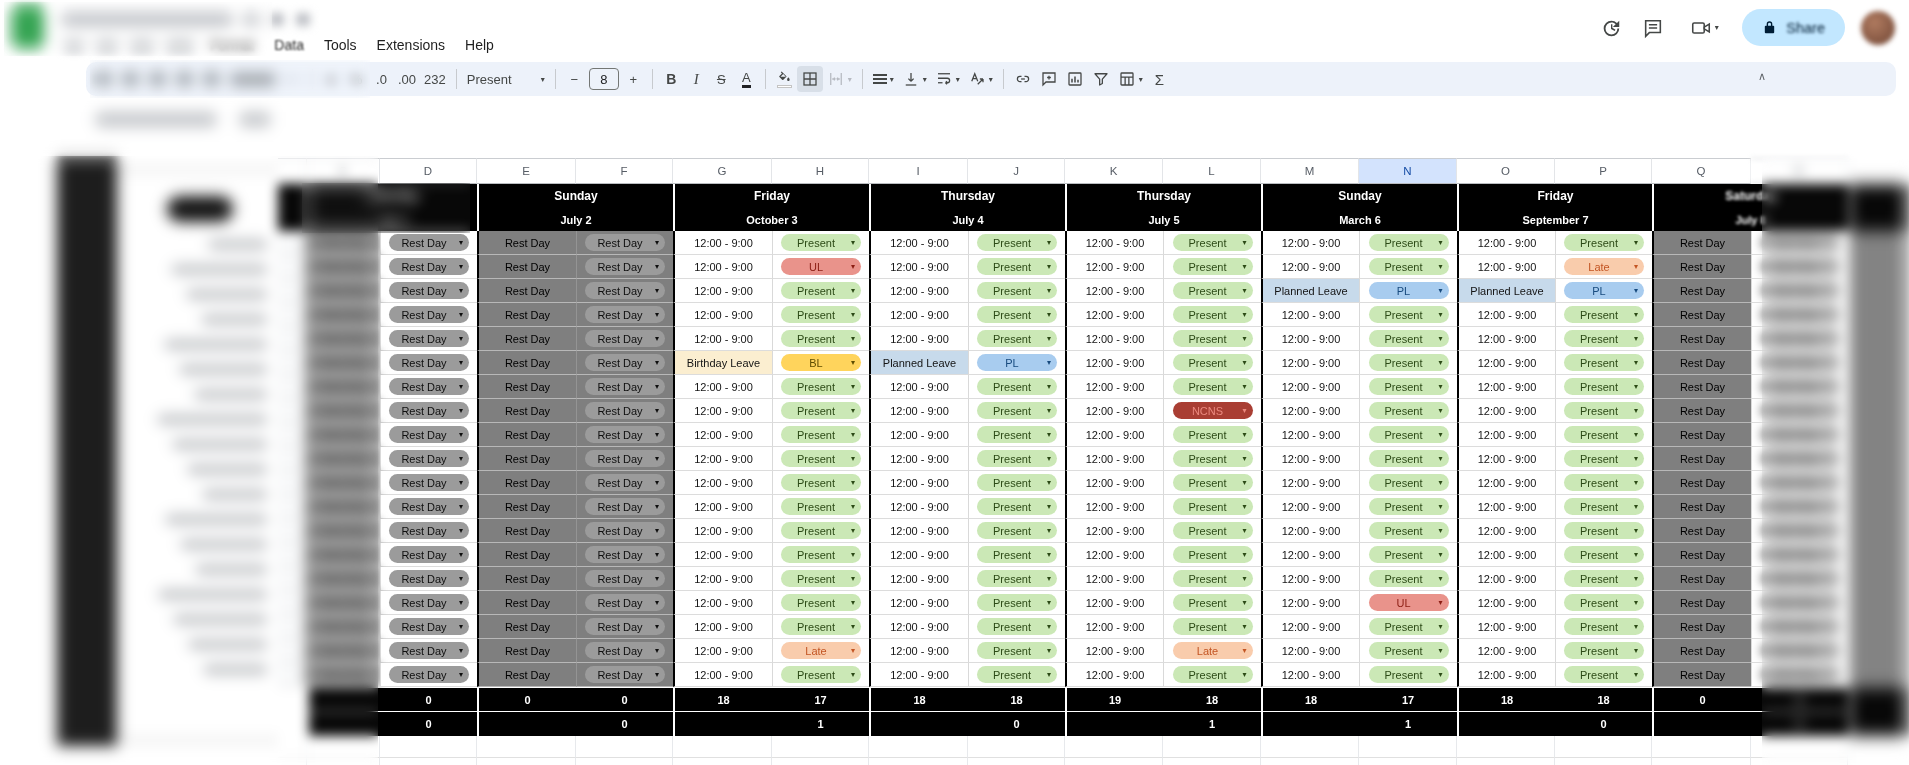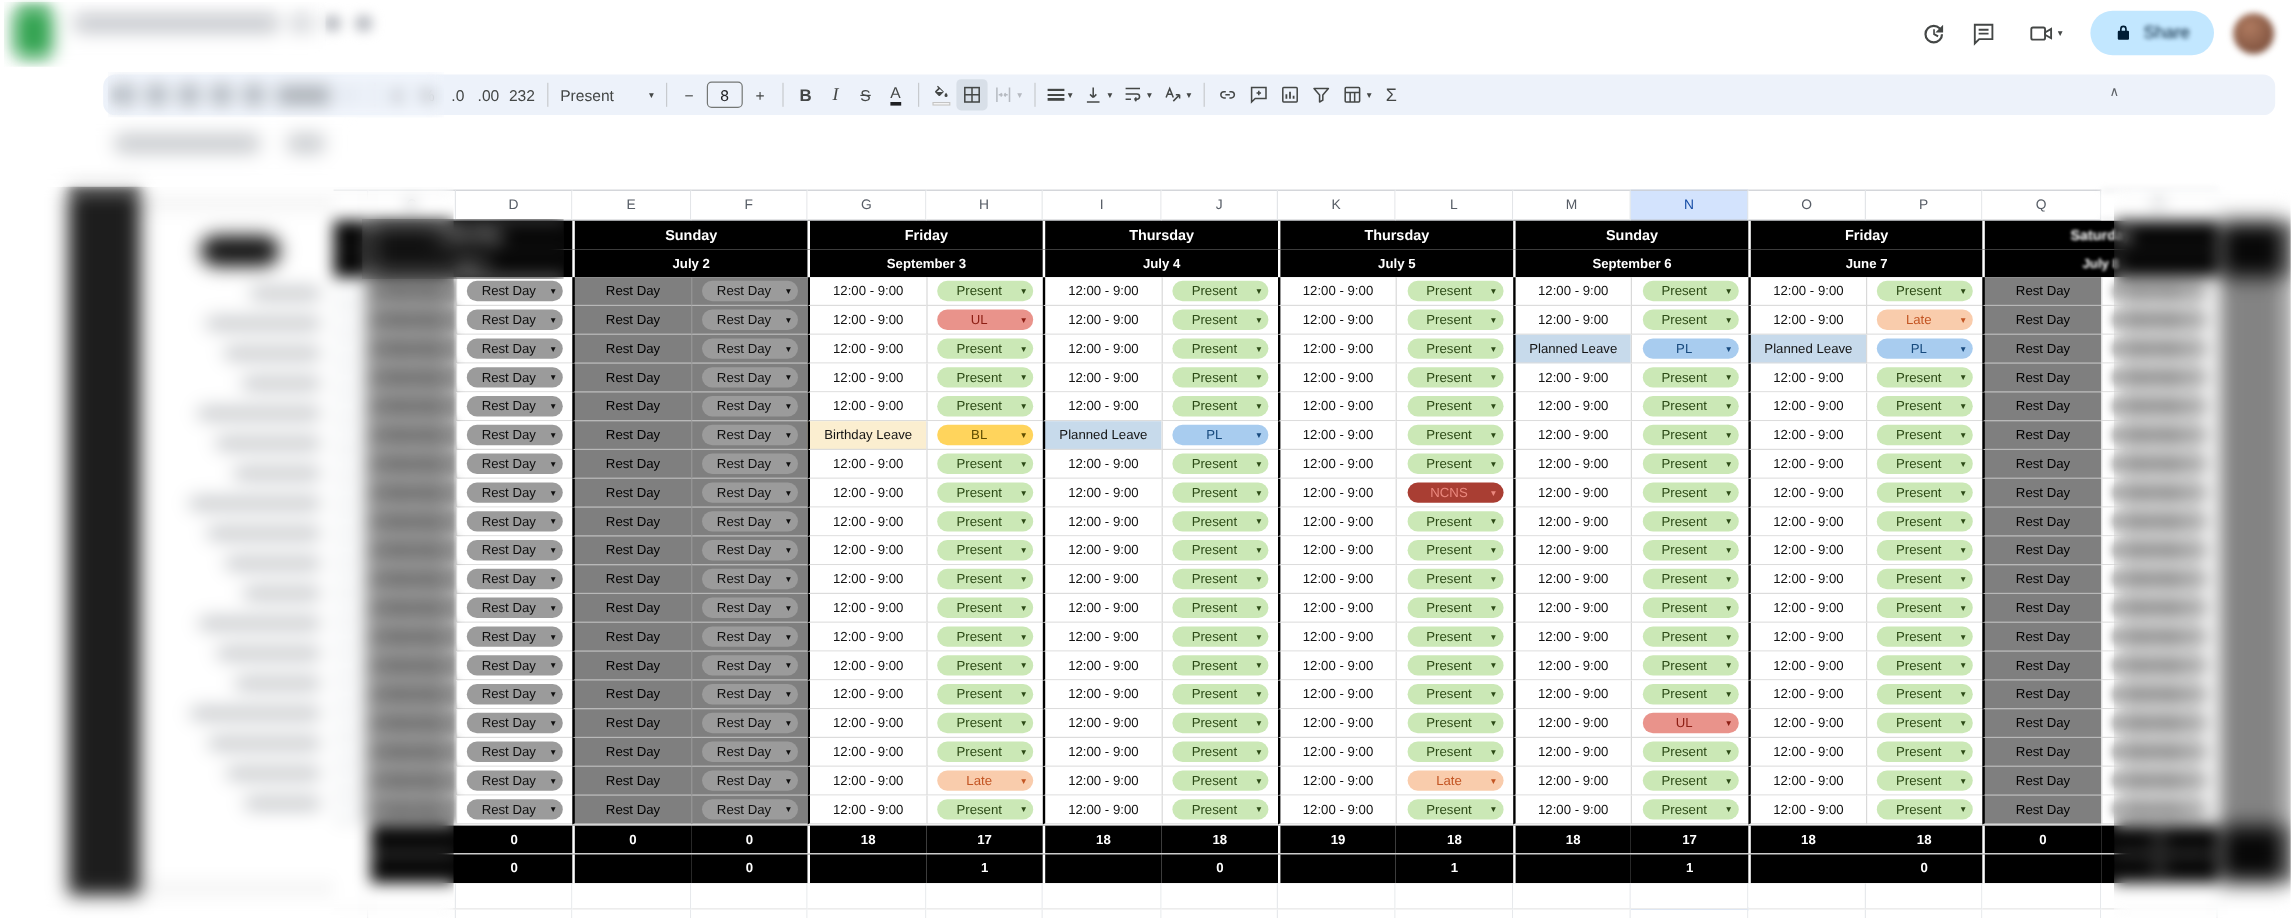--- a/index.html
+++ b/index.html
@@ -90,20 +90,31 @@
 
 <div id="app">
 
   <div class="topbar">
     <div class="logo"></div>
     <div class="titleblobs">
       <span class="tblob" style="width:170px"></span>
       <span class="tblob" style="width:14px"></span>
       <span class="tblob" style="width:14px"></span>
       <span class="tblob" style="width:14px"></span>
+    </div>
+    <div class="menubar">
+      <span class="mblob" style="width:20px"></span>
+      <span class="mblob" style="width:22px"></span>
+      <span class="mblob" style="width:24px"></span>
+      <span class="mblob" style="width:28px"></span>
+      <span class="menuitem fb2">Format</span>
+      <span class="menuitem fb1">Data</span>
+      <span class="menuitem">Tools</span>
+      <span class="menuitem">Extensions</span>
+      <span class="menuitem">Help</span>
     </div>
     <div class="tbr">
       <span class="iconbtn">
         <svg width="22" height="22" viewBox="0 0 24 24">
             <path fill="#444746" d="M12.5 4a8.5 8.5 0 1 0 8.5 8.5h-2a6.5 6.5 0 1 1-6.5-6.5c1.8 0 3.42.73 4.6 1.9L14 11h7V4l-2.5 2.5A8.47 8.47 0 0 0 12.5 4z"></path>
             <path fill="#444746" d="M12 8v5l4 2.3.9-1.5-3.4-2V8z"></path>
           </svg>
       </span>
       <span class="iconbtn">
         <svg width="22" height="22" viewBox="0 0 24 24" fill="none" stroke="#444746" stroke-width="1.7">
@@ -330,33 +341,33 @@
       </div>
       <div class="srow band daterow" style="height: 23px;">
         <div class="sc" style="width: 29px;"></div>
         <div class="sc gl" style="width: 170px;">
           <span class="fb4">July 1</span>
         </div>
         <div class="sc gl" style="width: 196px;">
           <span>July 2</span>
         </div>
         <div class="sc gl" style="width: 196px;">
-          <span>September 3</span>
+          <span>October 3</span>
         </div>
         <div class="sc gl" style="width: 196px;">
           <span>July 4</span>
         </div>
         <div class="sc gl" style="width: 196px;">
           <span>July 5</span>
         </div>
         <div class="sc gl" style="width: 196px;">
-          <span>September 6</span>
+          <span>March 6</span>
         </div>
         <div class="sc gl" style="width: 195px;">
-          <span>June 7</span>
+          <span>September 7</span>
         </div>
         <div class="sc gl" style="width: 196px;">
           <span class="fb2">July 8</span>
         </div>
       </div>
       <div class="srow drow" style="height: 24px;">
         <div class="sc rh" style="width: 29px;"></div>
         <div class="sc gl gray fb4" style="width: 73px;">Rest Day</div>
         <div class="sc dv" style="width: 97px;">
           <div class="chip" style="background: rgb(155, 155, 155); color: rgb(15, 15, 15);">

